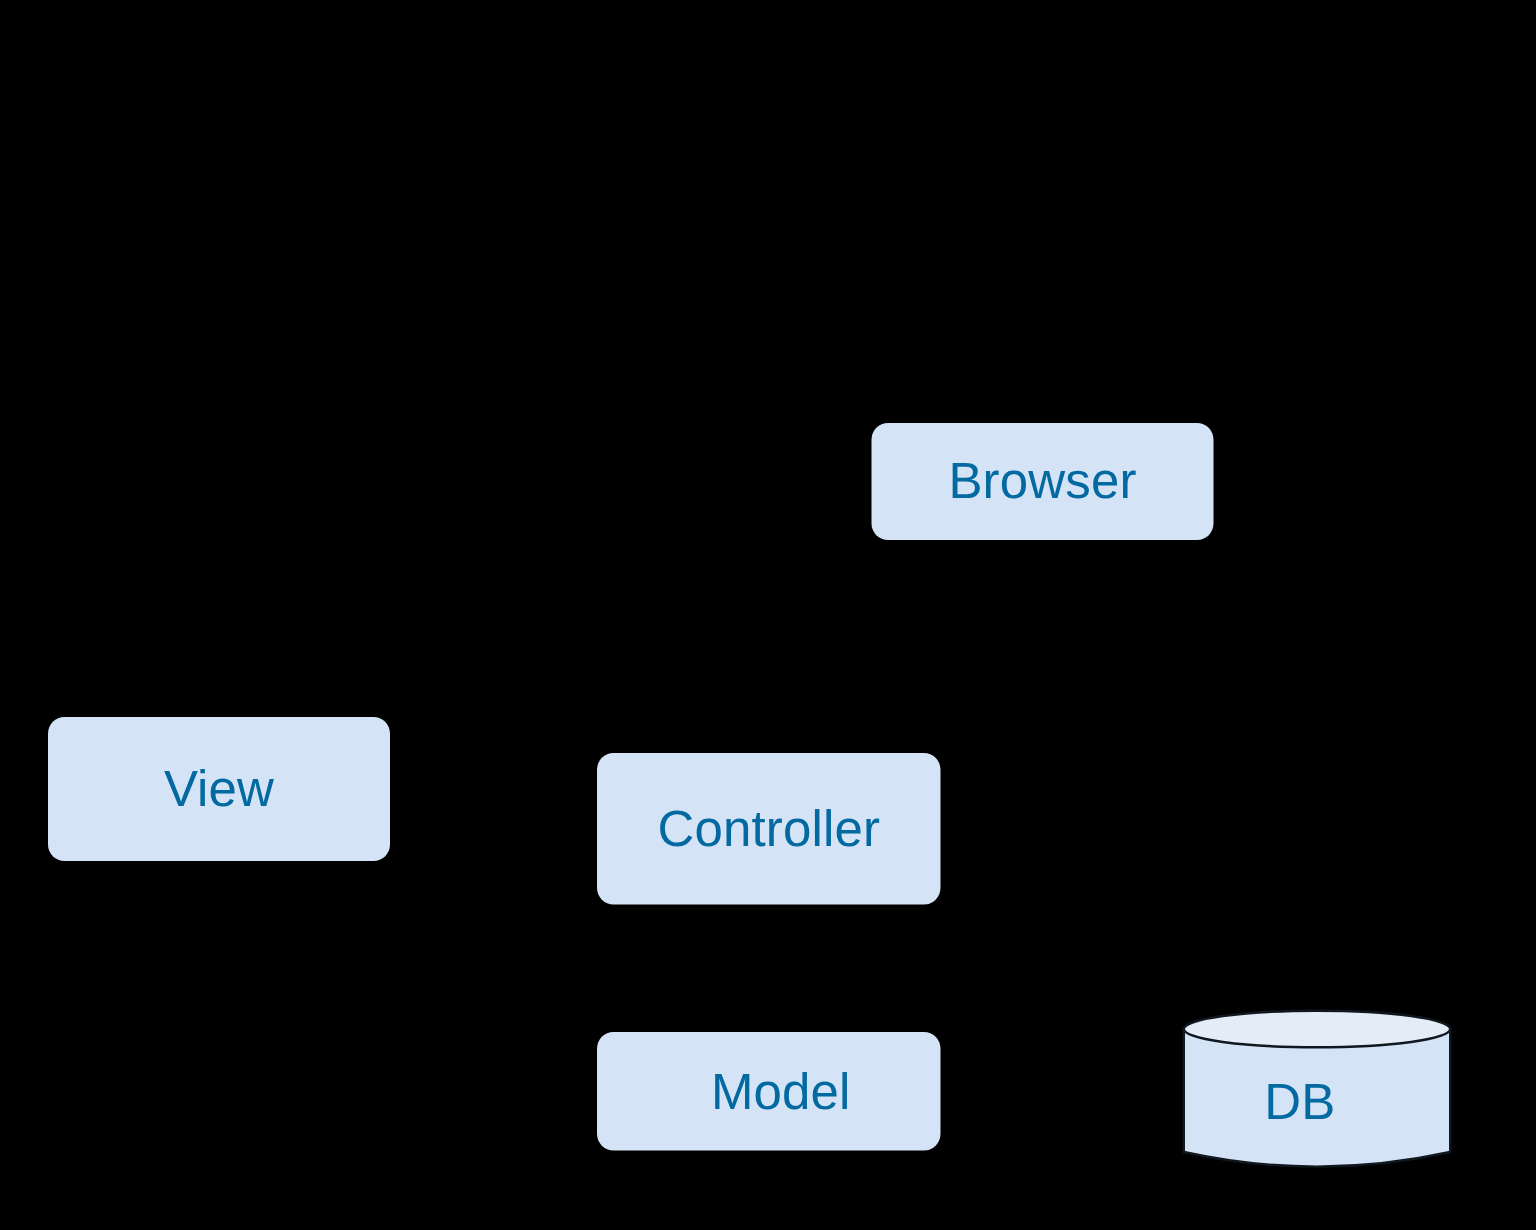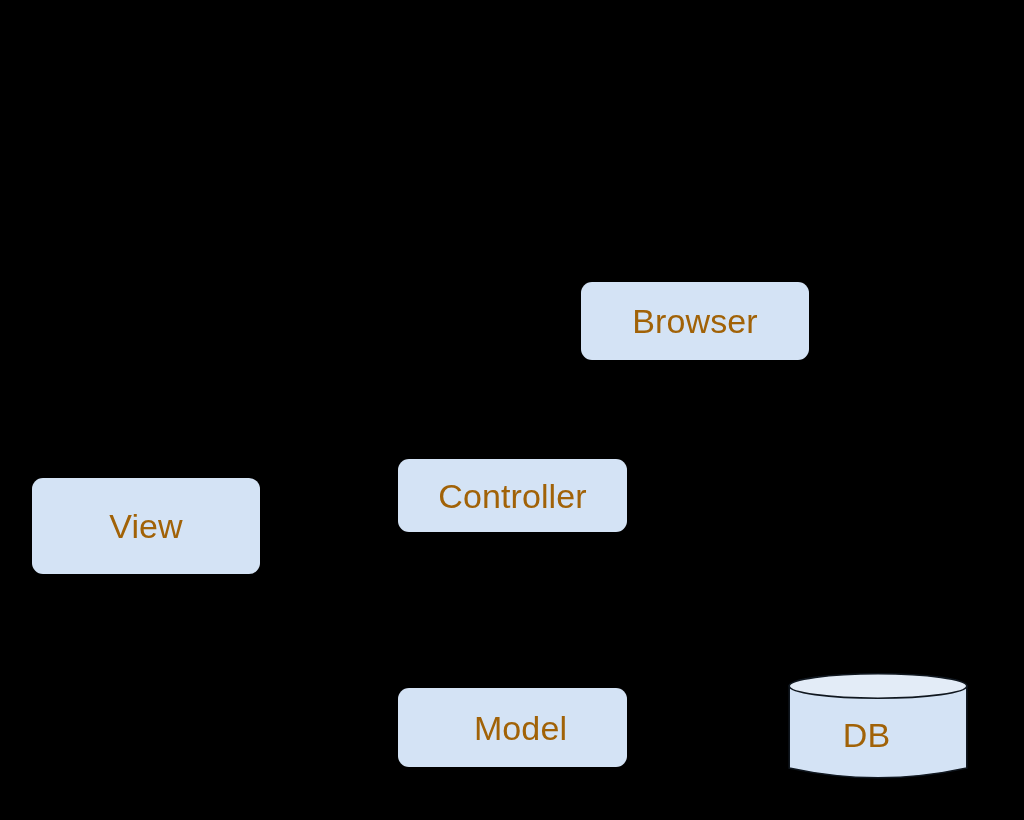--- a/index.html
+++ b/index.html
@@ -23,32 +23,32 @@
   .node-box {
     position: absolute;
     box-sizing: border-box;
     background: #d4e3f5;
     border-radius: 11px;
     display: flex;
     align-items: center;
     justify-content: center;
   }
   .node-label {
-    color: #a16207;
+    color: #0369a1;
     font-family: "Liberation Sans", sans-serif;
     font-size: 34px;
     line-height: 1;
     letter-spacing: 0.1px;
     white-space: nowrap;
     text-align: center;
   }
   
   #node-browser { left: 581px; top: 282px; width: 228px; height: 78px; }
   #node-view    { left:  32px; top: 478px; width: 228px; height: 96px; }
-  #node-controller { left: 398px; top: 459px; width: 229px; height: 73px; }
+  #node-controller { left: 398px; top: 502px; width: 229px; height: 101px; }
   #node-router  { left: 763px; top: 478px; width: 229px; height: 79px; }
   #node-model   { left: 398px; top: 688px; width: 229px; height: 79px; padding-left: 16px; }
 
   
   #node-db {
     position: absolute;
     left: 788px;
     top: 672px;
     width: 180px;
     height: 112px;

